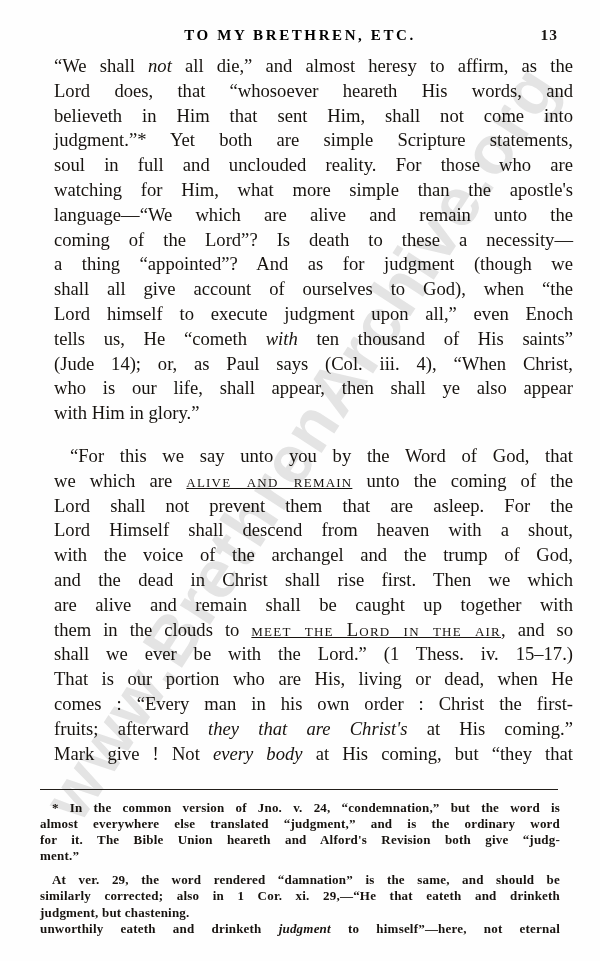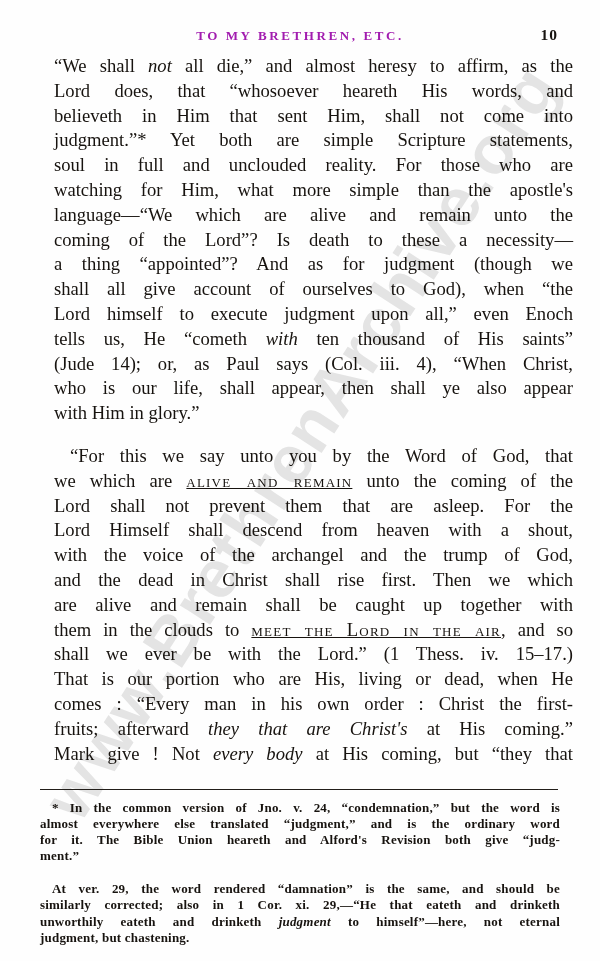--- a/index.html
+++ b/index.html
@@ -27,24 +27,24 @@
     color: rgba(125, 125, 125, 0.20);
     pointer-events: none;
   }
   .header {
     position: absolute;
     top: 26px; left: 40px; right: 40px;
     text-align: center;
   }
   .header-title {
     display: inline-block;
-    font-size: 13px;
+    font-size: 15px;
     font-weight: bold;
     letter-spacing: 2.6px;
-    color: #a21caf;
+    color: #000000;
   }
   .page-num {
     position: absolute;
     right: 2px; top: 0;
     font-size: 15.5px;
     font-weight: bold;
     letter-spacing: 1px;
   }
   .body-text {
     position: absolute;
@@ -69,33 +69,33 @@
   }
   .footnote {
     position: absolute;
     top: 800px; left: 40px;
     width: 520px;
     font-size: 13px;
     line-height: 16.1px;
     font-weight: bold;
     letter-spacing: 0.2px;
   }
-  .footnote .para + .para { margin-top: 17px; }
+  .footnote .para + .para { margin-top: 8px; }
   .footnote .line.indent { text-indent: 12px; }
 </style>
 </head>
 <body>
 
 <div class="page">
 
   <div class="watermark">www.BrethrenArchive.org</div>
 
   <div class="header">
     <span class="header-title">TO MY BRETHREN, ETC.</span>
-    <span class="page-num">10</span>
+    <span class="page-num">13</span>
   </div>
 
   <div class="body-text">
       <div class="para">
         <div class="line"><span>“We shall </span><span class="it">not</span><span> all die,” and almost heresy to affirm, as the</span></div>
         <div class="line"><span>Lord does, that “whosoever heareth His words, and</span></div>
         <div class="line"><span>believeth in Him that sent Him, shall not come into</span></div>
         <div class="line"><span>judgment.”*  Yet both are simple Scripture statements,</span></div>
         <div class="line"><span>soul in full and unclouded reality.  For those who are</span></div>
         <div class="line"><span>watching for Him, what more simple than the apostle's</span></div>
@@ -131,18 +131,18 @@
   <div class="footnote">
       <div class="para">
         <div class="line indent"><span>* In the common version of Jno. v. 24, “condemnation,” but the word is</span></div>
         <div class="line"><span>almost everywhere else translated “judgment,” and is the ordinary word</span></div>
         <div class="line"><span>for it.  The Bible Union heareth and Alford's Revision both give “judg-</span></div>
         <div class="line no-just"><span>ment.”</span></div>
       </div>
       <div class="para">
         <div class="line indent"><span>At ver. 29, the word rendered “damnation” is the same, and should be</span></div>
         <div class="line"><span>similarly corrected; also in 1 Cor. xi. 29,—“He that eateth and drinketh</span></div>
+        <div class="line no-just"><span>judgment, but chastening.</span></div>
         <div class="line"><span>unworthily eateth and drinketh </span><span class="it">judgment</span><span> to himself”—here, not eternal</span></div>
-        <div class="line no-just"><span>judgment, but chastening.</span></div>
       </div>
     </div>
 
 </div>
 
 </body></html>

